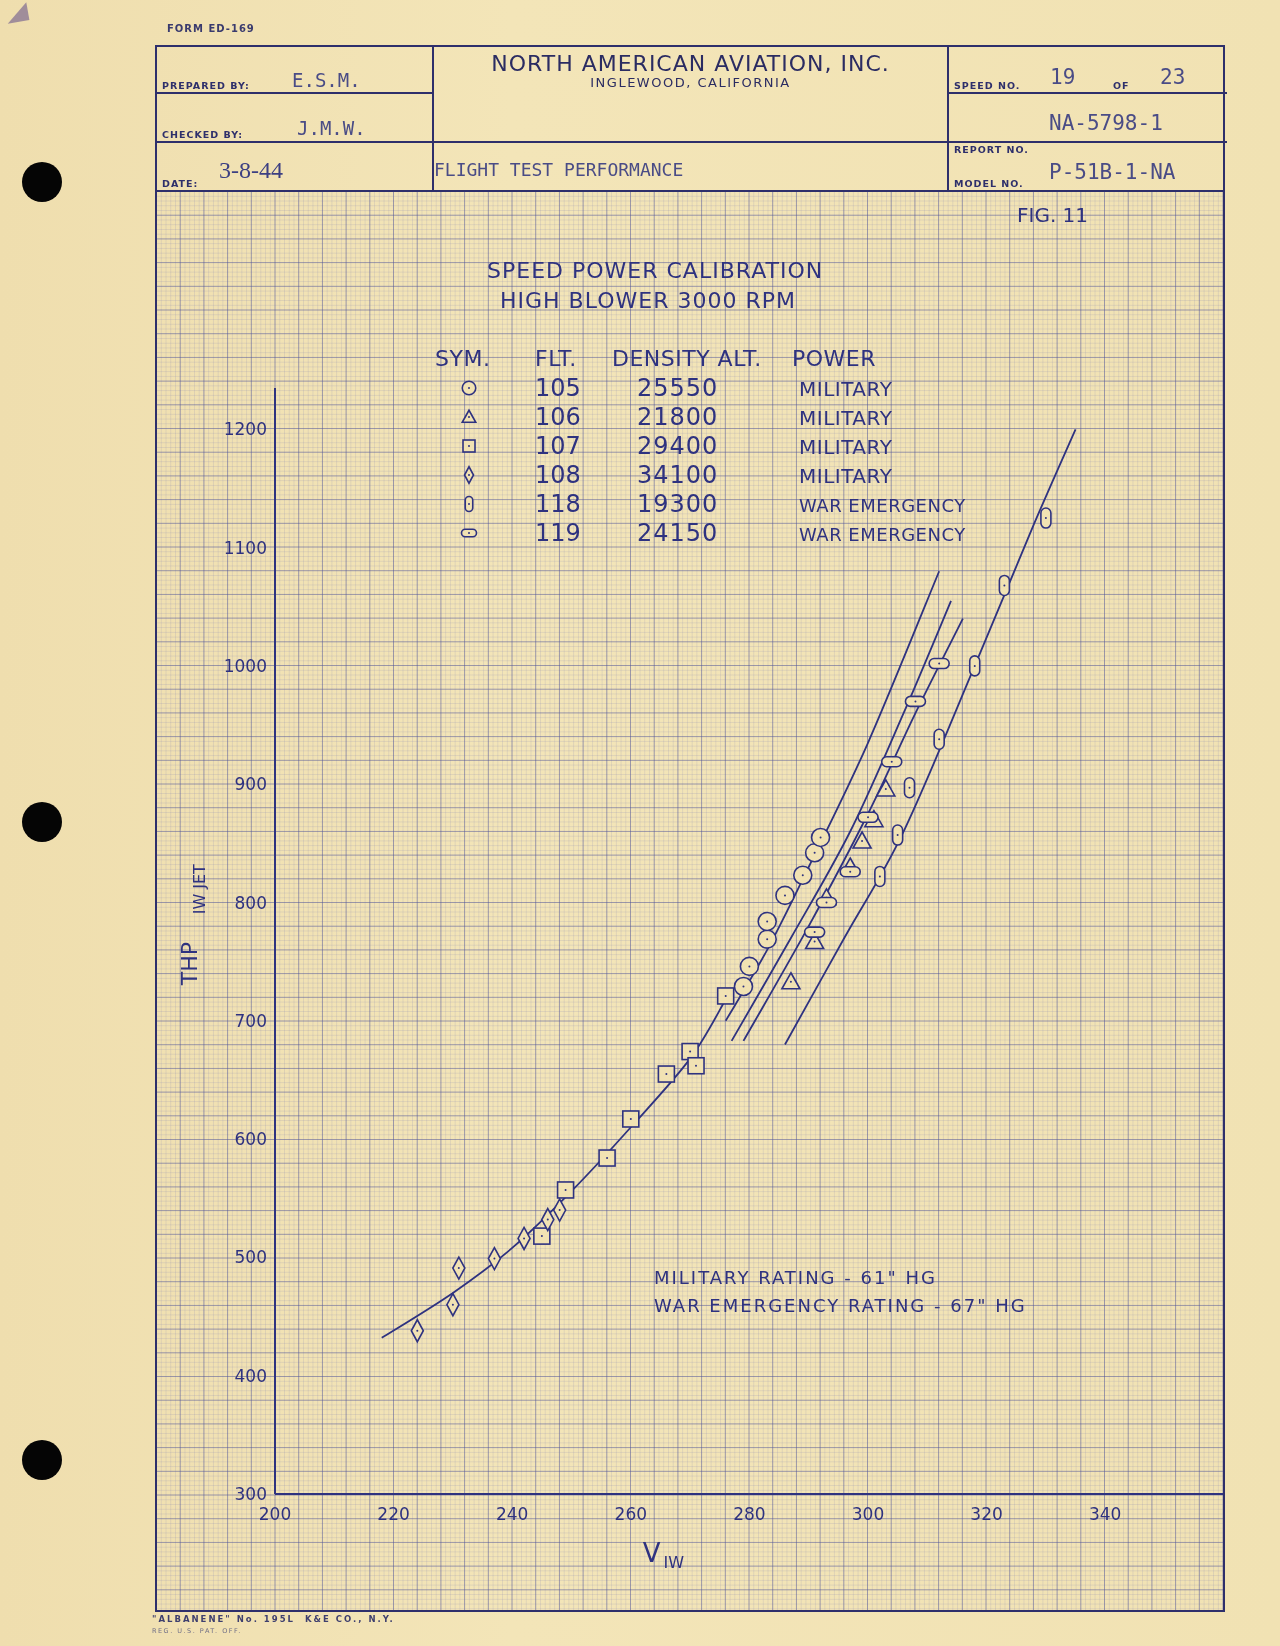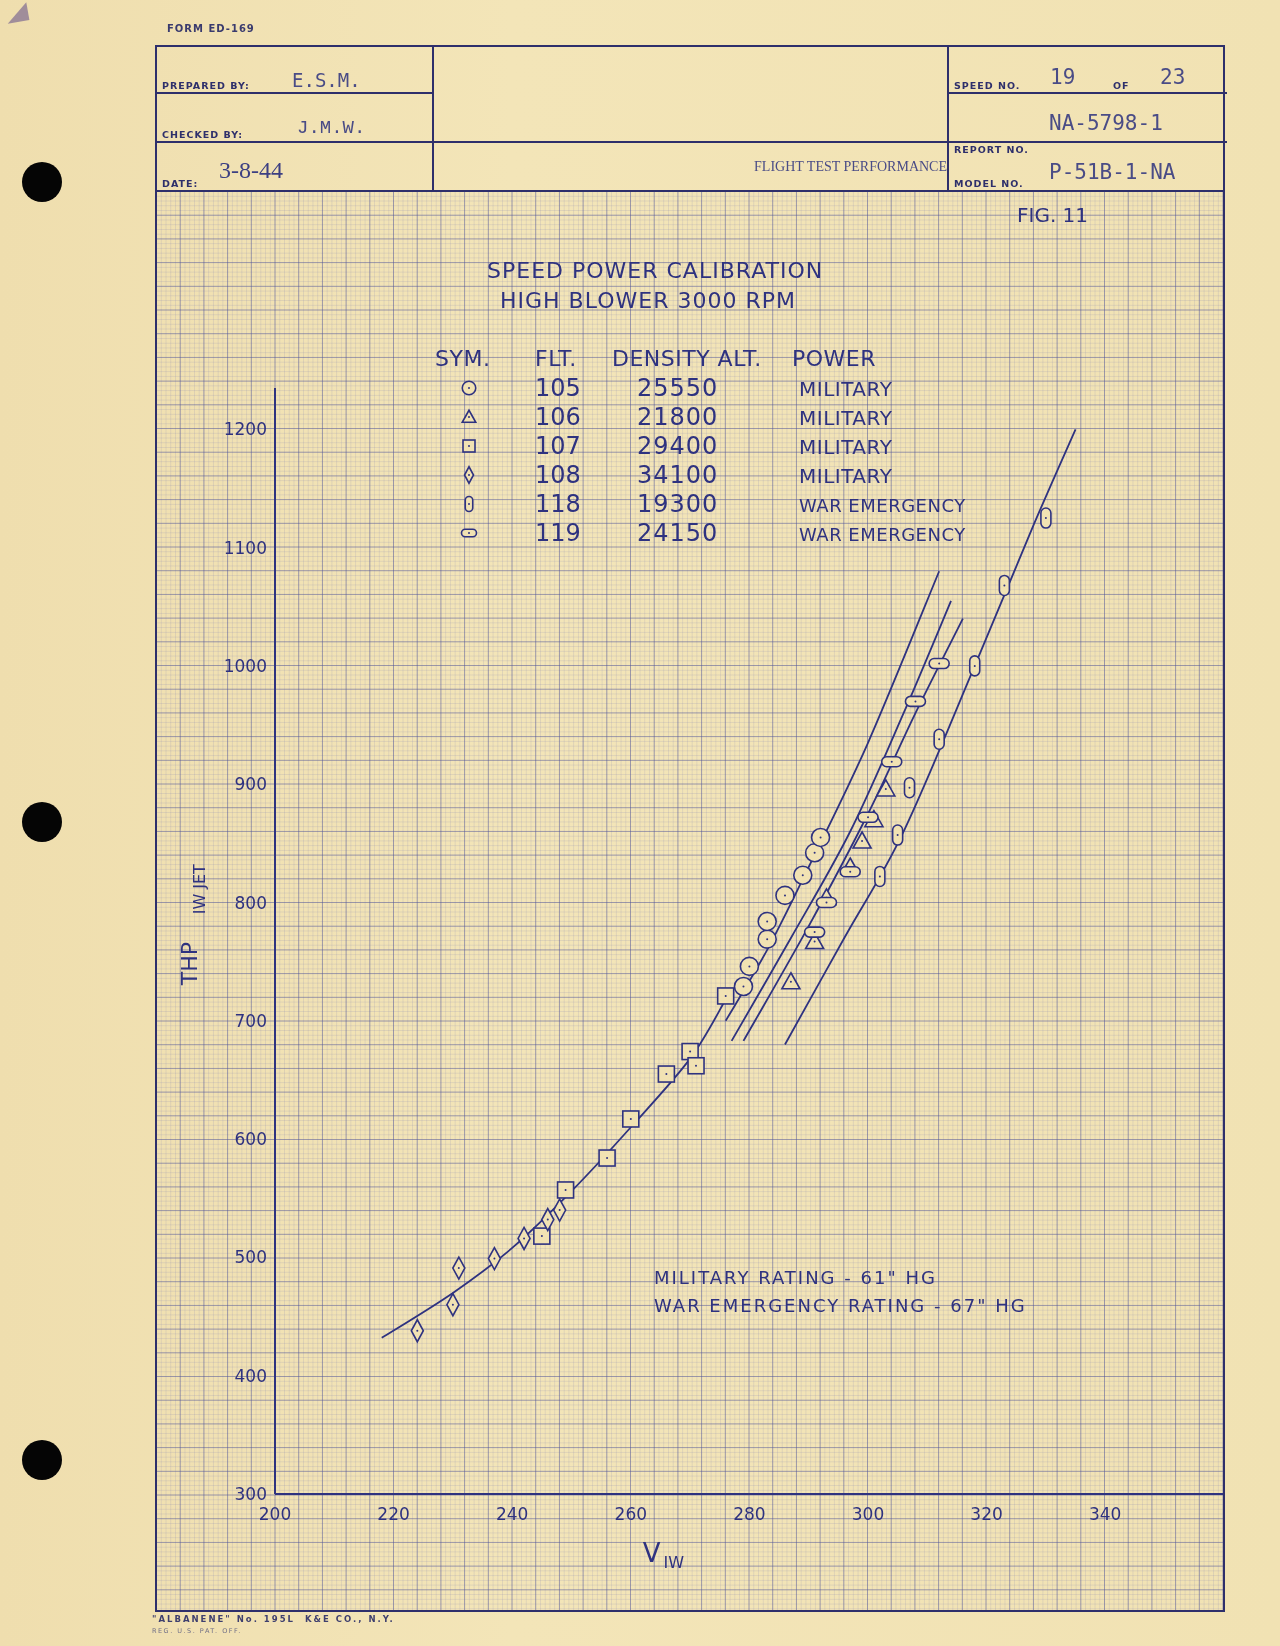--- a/index.html
+++ b/index.html
@@ -40,26 +40,30 @@
     <div class="vline" style="left:275px;top:0;height:143px;"></div>
     <div class="vline" style="left:790px;top:0;height:143px;"></div>
 
     <div class="hline" style="left:0;top:45px;width:275px;"></div>
     <div class="hline" style="left:0;top:94px;width:1070px;"></div>
     <div class="hline" style="left:790px;top:45px;width:280px;"></div>
 
     <span class="lbl" style="left:5px;top:33px;">PREPARED BY:</span>
     <span class="typed" style="left:135px;top:22px;">E.S.M.</span>
     <span class="lbl" style="left:5px;top:82px;">CHECKED BY:</span>
-    <span class="typed" style="left:140px;top:70px;font-family:Liberation Mono, monospace;">J.M.W.</span>
+    <span class="typed" style="left:140px;top:70px;">J.M.W.</span>
     <span class="lbl" style="left:5px;top:131px;">DATE:</span>
     <span class="hand" style="left:62px;top:110px;">3-8-44</span>
 
+    <div class="hcell" style="left:277px;top:0;width:513px;height:94px;">
+      <div class="company" style="top:4px;">NORTH AMERICAN AVIATION, INC.</div>
+      <div class="company-sub" style="top:28px;">INGLEWOOD, CALIFORNIA</div>
+    </div>
     <div class="hcell" style="left:277px;top:96px;width:513px;height:47px;">
-      <div class="typed" style="left:0;width:100%;text-align:right;top:16px;font-size:14px;font-family:Liberation Serif, serif;">FLIGHT TEST PERFORMANCE</div>
+      <div class="typed" style="left:0;width:100%;text-align:left;top:16px;font-size:18px;">FLIGHT TEST PERFORMANCE</div>
     </div>
 
     <span class="lbl" style="left:797px;top:33px;">SPEED NO.</span>
     <span class="typed" style="left:893px;top:18px;font-size:21px;">19</span>
     <span class="lbl" style="left:956px;top:33px;">OF</span>
     <span class="typed" style="left:1003px;top:18px;font-size:21px;">23</span>
     <span class="lbl" style="left:797px;top:97px;">REPORT NO.</span>
     <span class="typed" style="left:892px;top:64px;font-size:21px;">NA-5798-1</span>
     <span class="lbl" style="left:797px;top:131px;">MODEL NO.</span>
     <span class="typed" style="left:892px;top:113px;font-size:21px;">P-51B-1-NA</span>

